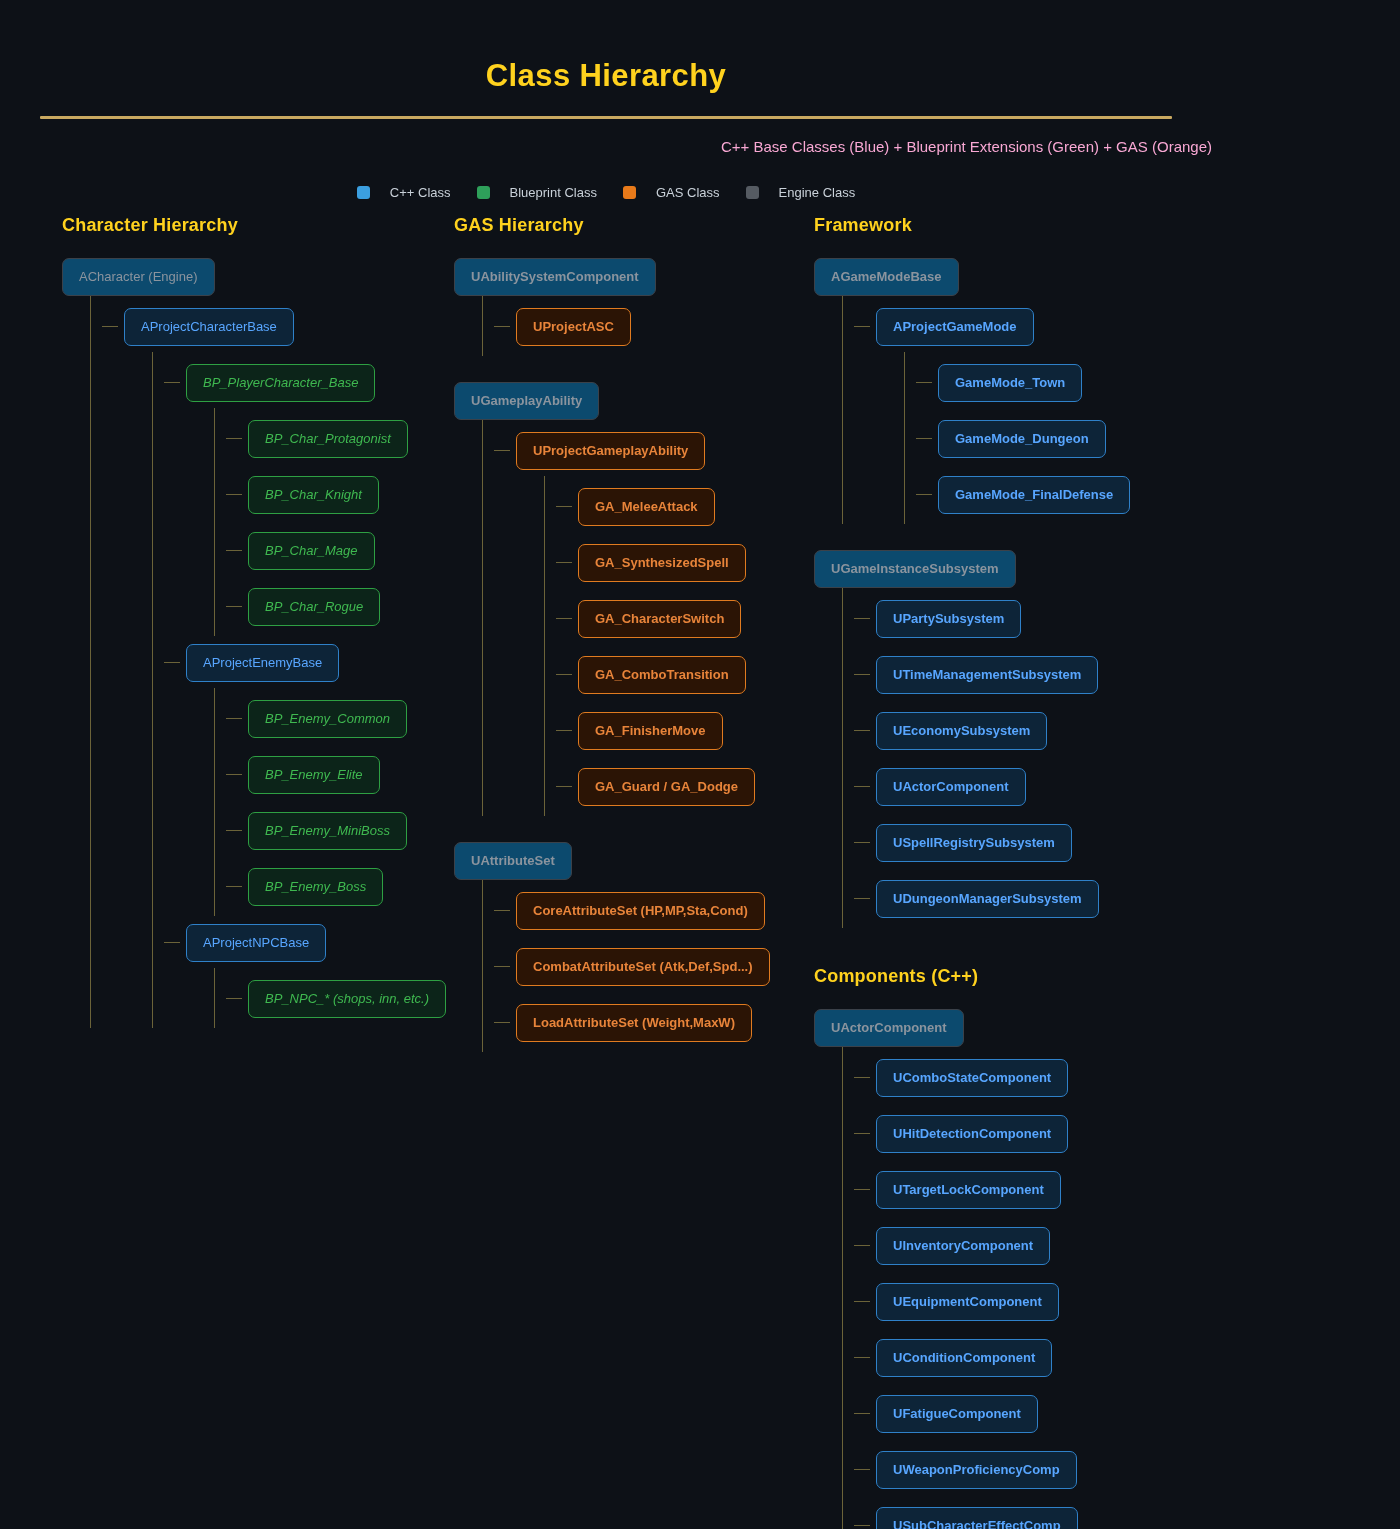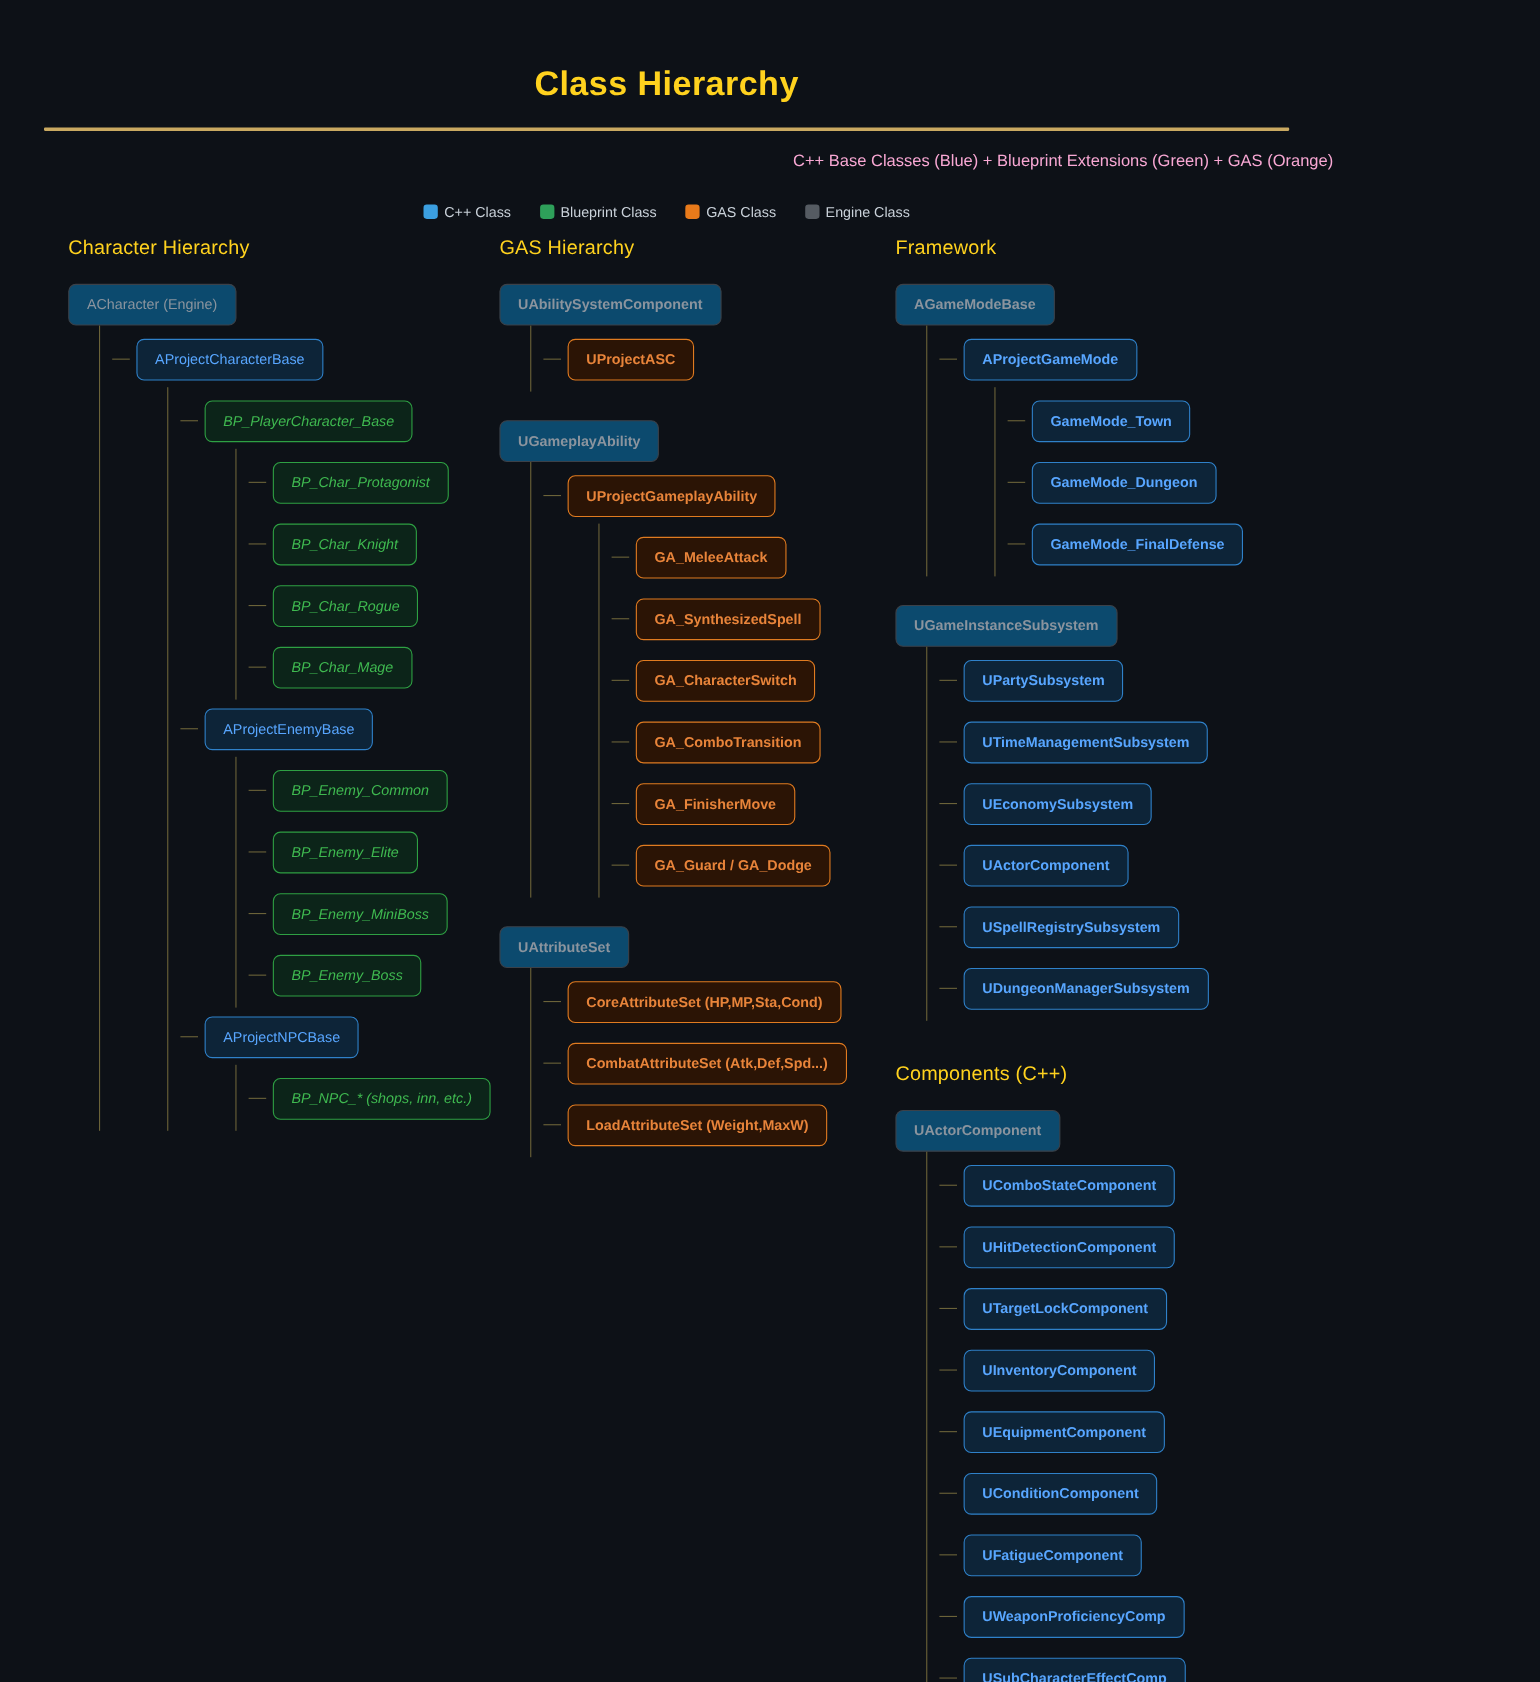--- a/index.html
+++ b/index.html
@@ -38,21 +38,21 @@
   .legend {
     display: flex;
     justify-content: center;
     align-items: center;
     gap: 26px;
     margin-top: 30px;
   }
   .legend-item {
     display: flex;
     align-items: center;
-    gap: 6px;
+    gap: 20px;
     color: #c9d1d9;
     font-size: 13px;
   }
   .swatch {
     width: 13px; height: 13px;
     border-radius: 3px;
     display: inline-block;
   }
 
   
@@ -65,21 +65,21 @@
     position: absolute;
     top: 0;
   }
   .col-character { left: 62px; width: 380px; }
   .col-gas       { left: 454px; width: 350px; }
   .col-framework { left: 814px; width: 400px; }
 
   .col-title {
     color: #ffd21e;
     font-size: 18px;
-    font-weight: normal;
+    font-weight: bold;
     margin: 0 0 22px 0;
     letter-spacing: 0.2px;
   }
   .col-title.second { margin-top: 30px; }
 
   
   .tree { position: relative; }
   .node { position: relative; }
 
   
@@ -183,22 +183,22 @@
             <div class="node">
               <div class="box cpp">AProjectCharacterBase</div>
 
               <div class="children">
 
                 <div class="node">
                   <div class="box blueprint">BP_PlayerCharacter_Base</div>
                   <div class="children">
                     <div class="node"><div class="box blueprint">BP_Char_Protagonist</div></div>
                     <div class="node"><div class="box blueprint">BP_Char_Knight</div></div>
+                    <div class="node"><div class="box blueprint">BP_Char_Mage</div></div>
                     <div class="node"><div class="box blueprint">BP_Char_Rogue</div></div>
-                    <div class="node"><div class="box blueprint">BP_Char_Mage</div></div>
                   </div>
                 </div>
 
                 <div class="node">
                   <div class="box cpp">AProjectEnemyBase</div>
                   <div class="children">
                     <div class="node"><div class="box blueprint">BP_Enemy_Common</div></div>
                     <div class="node"><div class="box blueprint">BP_Enemy_Elite</div></div>
                     <div class="node"><div class="box blueprint">BP_Enemy_MiniBoss</div></div>
                     <div class="node"><div class="box blueprint">BP_Enemy_Boss</div></div>

